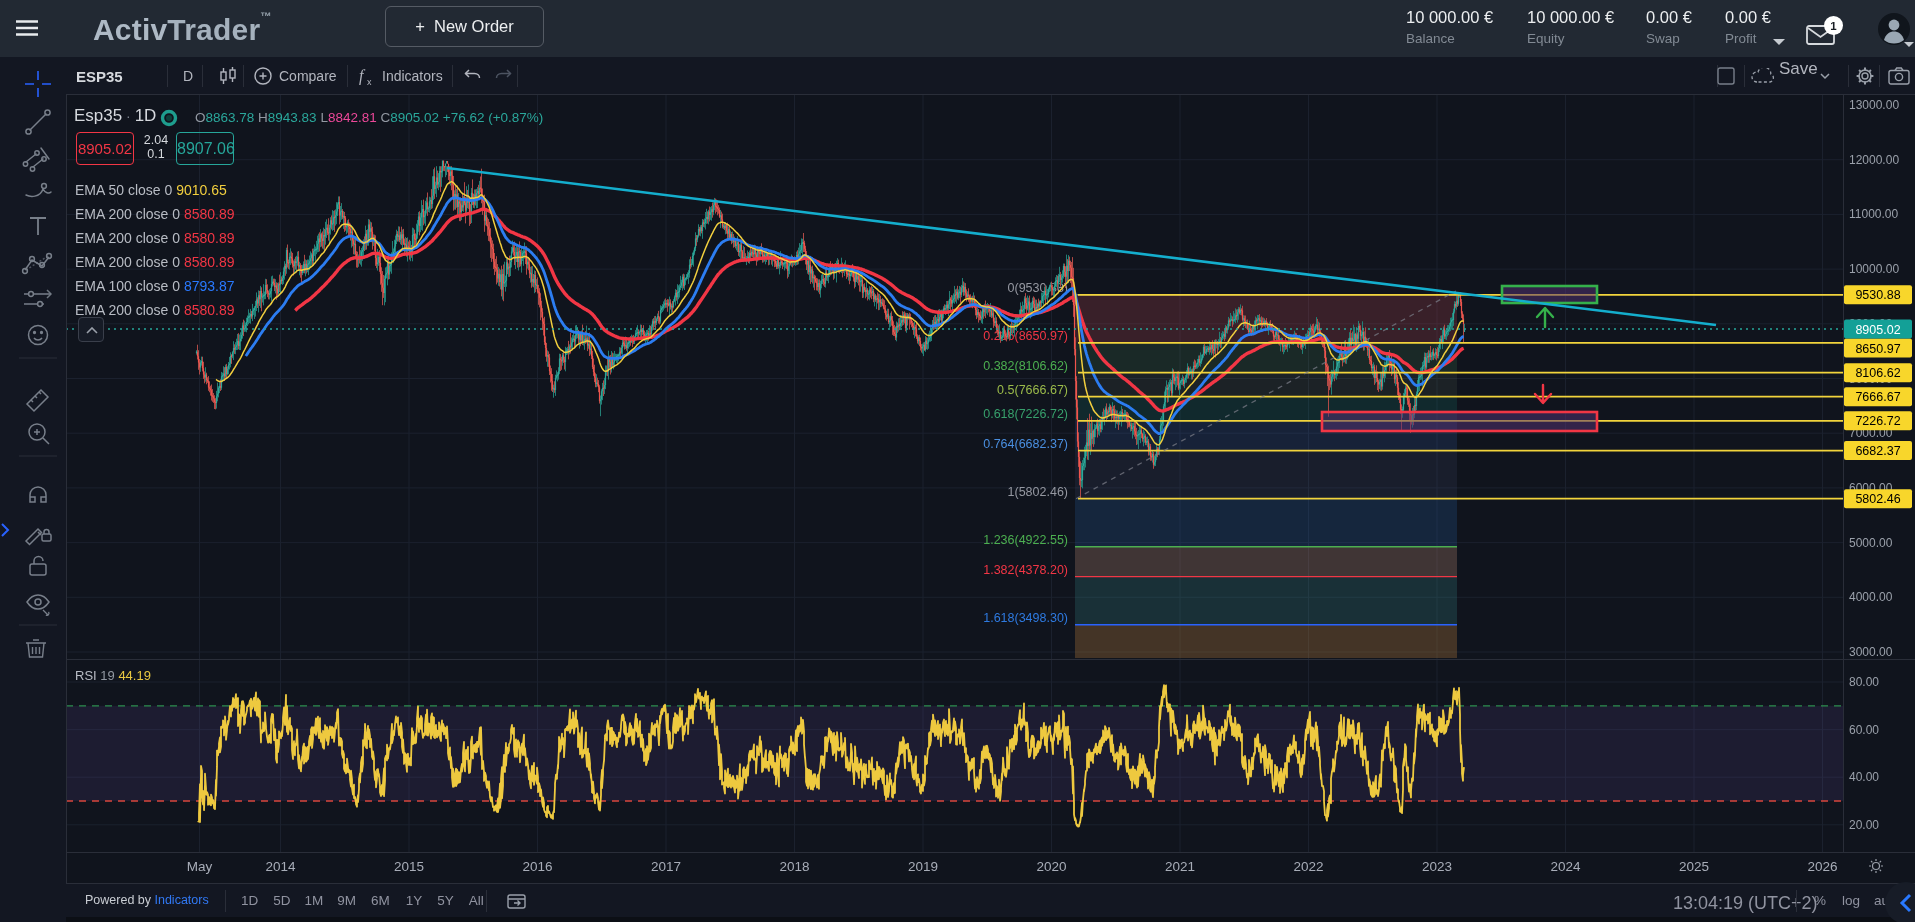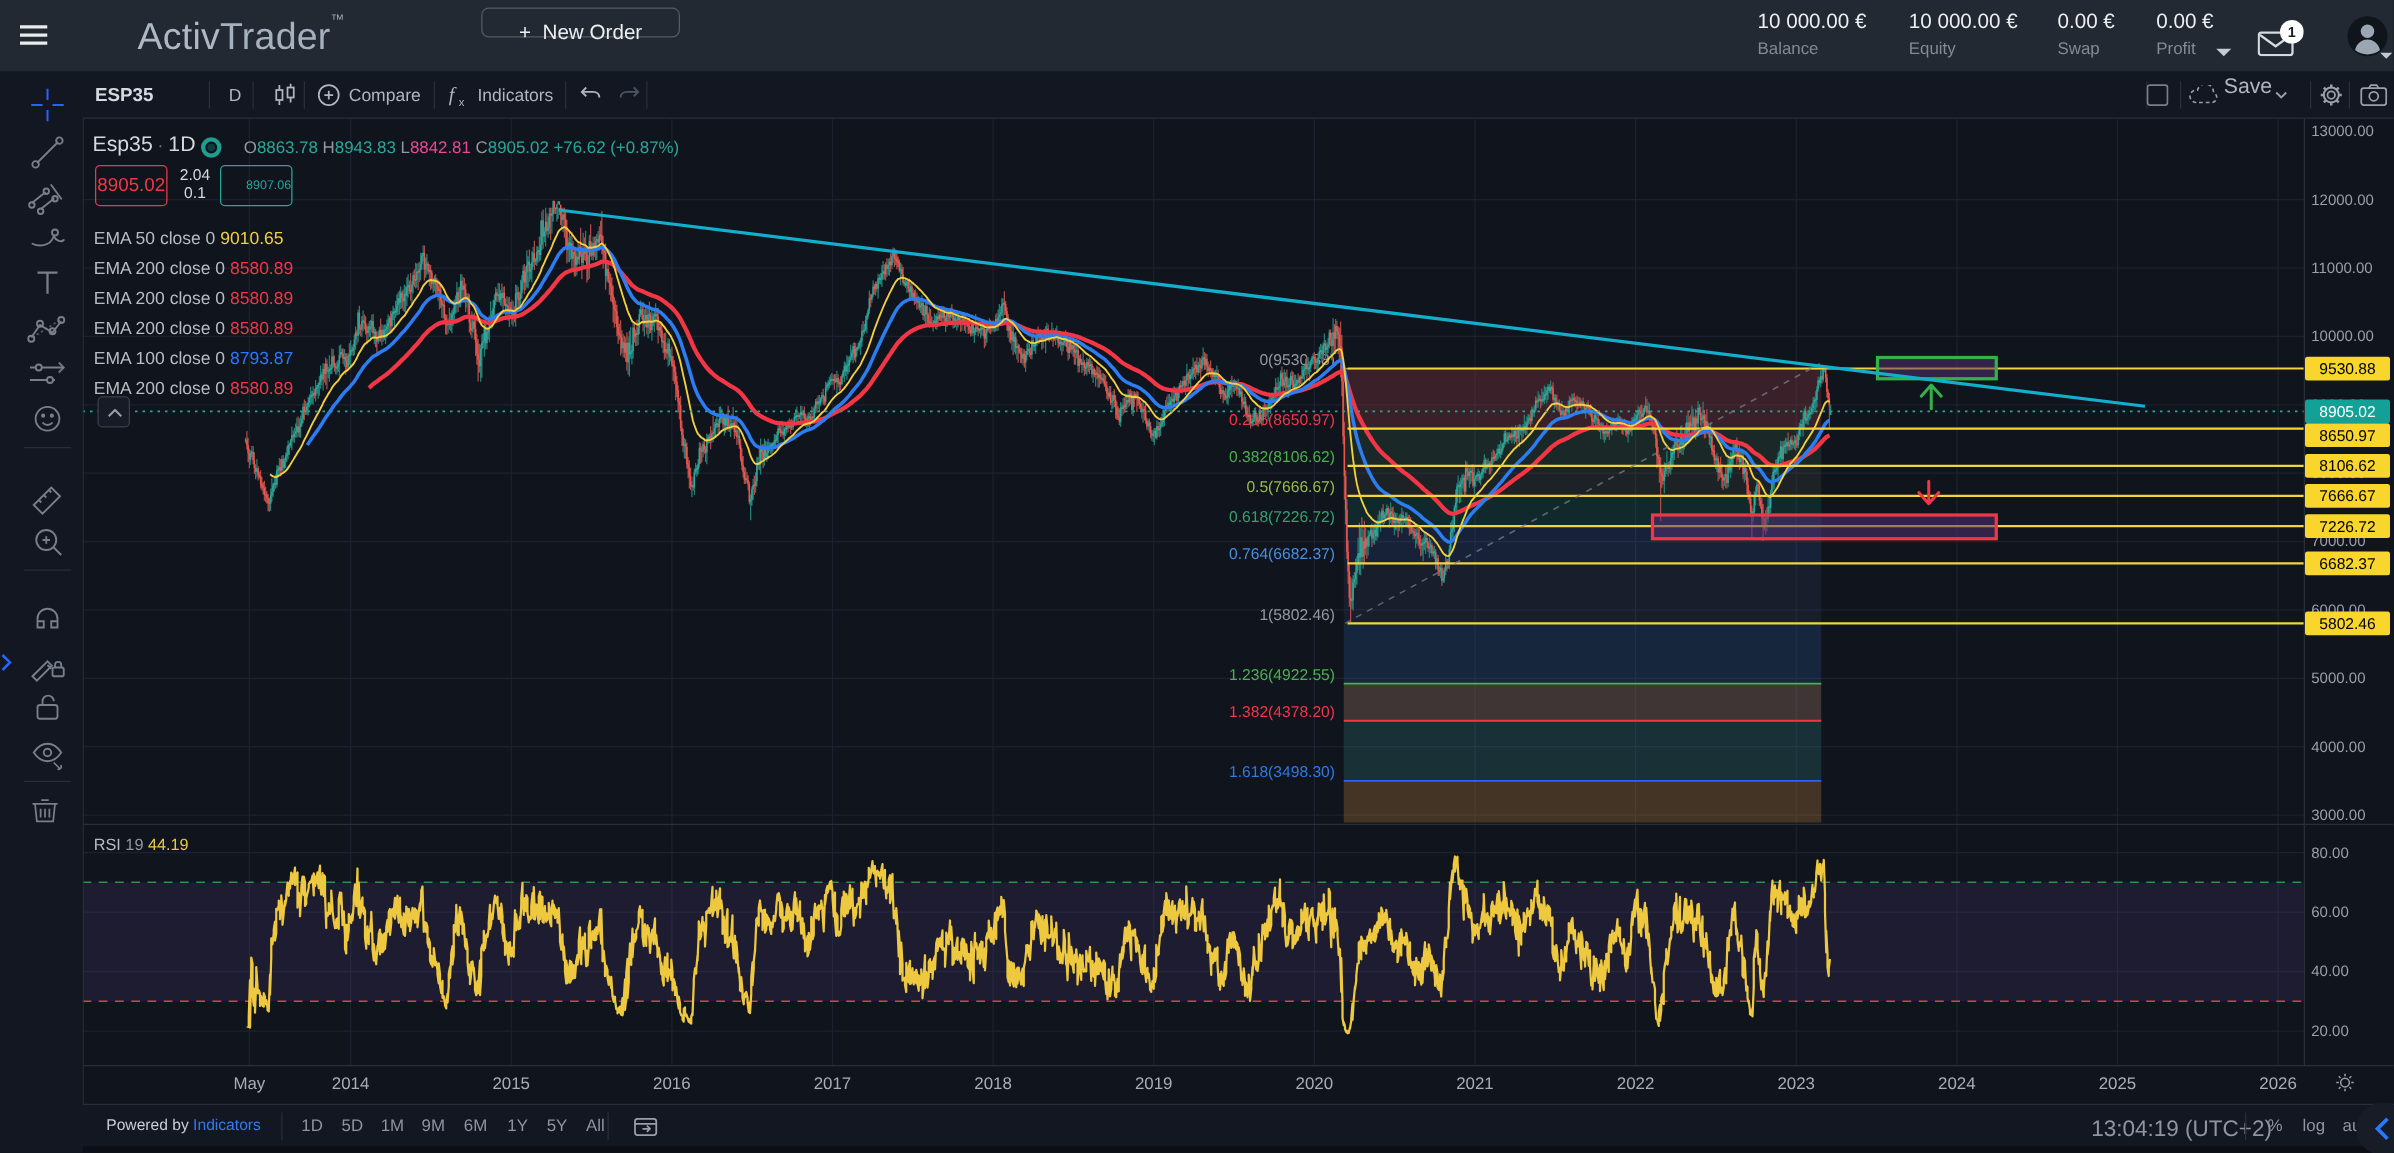--- a/index.html
+++ b/index.html
@@ -119,22 +119,22 @@
     <g stroke="#9aa0aa" stroke-width="1.2" fill="none">
       <circle cx="1876" cy="866" r="3.5"></circle>
       <path d="M1876 859v2M1876 871v2M1869 866h2M1881 866h2M1871 861l1.4 1.4M1879.6 869.6l1.4 1.4M1871 871l1.4-1.4M1879.6 862.4l1.4-1.4"></path>
     </g>
   </svg>
 
 <div id="topbar">
  <svg class="abs" style="left:16px;top:20px" width="22" height="16" viewBox="0 0 22 16">
   <path d="M0 1.5h22M0 8h22M0 14.5h22" stroke="#e8eaed" stroke-width="2.6"></path>
     </svg>
- <div class="abs" style="left:110px;top:10px;font-size:30px;font-weight:400;color:#aeb9c5;letter-spacing:0.2px">Activ<span style="color:#a5b1bd">Trader</span><span style="font-size:11px;vertical-align:20px;color:#9aa5b0">™</span></div>
- <div class="abs" style="left:385px;top:6px;width:159px;height:24px;border:1px solid #555b64;border-radius:6px;color:#eceef0;font-size:16.5px;line-height:39px;text-align:center">+&nbsp;&nbsp;New Order</div>
+ <div class="abs" style="left:93px;top:10px;font-size:30px;font-weight:700;color:#aeb9c5;letter-spacing:0.2px">Activ<span style="color:#a5b1bd">Trader</span><span style="font-size:11px;vertical-align:20px;color:#9aa5b0">™</span></div>
+ <div class="abs" style="left:385px;top:6px;width:159px;height:41px;border:1px solid #555b64;border-radius:6px;color:#eceef0;font-size:16.5px;line-height:39px;text-align:center">+&nbsp;&nbsp;New Order</div>
  <div class="abs" style="left:1406px;top:8px;font-size:16.5px;color:#eceef0">10 000.00 €</div>
  <div class="abs" style="left:1406px;top:31px;font-size:13.5px;color:#828a94">Balance</div>
  <div class="abs" style="left:1527px;top:8px;font-size:16.5px;color:#eceef0">10 000.00 €</div>
  <div class="abs" style="left:1527px;top:31px;font-size:13.5px;color:#828a94">Equity</div>
  <div class="abs" style="left:1646px;top:8px;font-size:16.5px;color:#eceef0">0.00 €</div>
  <div class="abs" style="left:1646px;top:31px;font-size:13.5px;color:#828a94">Swap</div>
  <div class="abs" style="left:1725px;top:8px;font-size:16.5px;color:#eceef0">0.00 €</div>
  <div class="abs" style="left:1725px;top:31px;font-size:13.5px;color:#828a94">Profit</div>
  <svg class="abs" style="left:1772px;top:38px" width="14" height="8" viewBox="0 0 14 8">
       <path d="M1 1l6 6 6-6z" fill="#c6cbd1"></path>
@@ -301,21 +301,21 @@
 </div>
 
 <div class="abs" style="z-index:3;left:74px;top:106px;font-size:17px;color:#d6d9de">Esp35<span style="color:#787f8a;font-size:14px"> · </span>1D</div>
 <svg class="abs" style="z-index:3;left:160px;top:109px" width="18" height="18" viewBox="0 0 18 18">
     <circle cx="9" cy="9" r="6.5" fill="none" stroke="#1e9e8e" stroke-width="3.4"></circle>
     <circle cx="9" cy="9" r="3" fill="#0c3f3a"></circle>
   </svg>
 <div class="abs" style="z-index:3;left:195px;top:110px;font-size:13.5px;color:#9298a2">O<span style="color:#2aa79b">8863.78 </span>H<span style="color:#2aa79b">8943.83 </span>L<span style="color:#ec4899">8842.81 </span>C<span style="color:#2aa79b">8905.02 </span><span style="color:#2aa79b">+76.62 (+0.87%)</span></div>
 <div class="abs" style="z-index:3;left:76px;top:132px;width:58px;height:33px;border:1px solid #f23645;border-radius:4px;color:#f23645;font-size:15px;text-align:center;line-height:31px">8905.02</div>
 <div class="abs" style="z-index:3;left:142px;top:133px;font-size:12.5px;color:#d6d9de;text-align:center;width:28px">2.04<br>0.1</div>
-<div class="abs" style="z-index:3;left:176px;top:132px;width:58px;height:33px;border:1px solid #26a69a;border-radius:4px;color:#26a69a;font-size:10px;text-align:right;line-height:31px">8907.06</div>
+<div class="abs" style="z-index:3;left:176px;top:132px;width:58px;height:33px;border:1px solid #26a69a;border-radius:4px;color:#26a69a;font-size:16px;text-align:center;line-height:31px">8907.06</div>
 <div class="abs" style="z-index:3;left:75px;top:178px;font-size:14px;color:#b8bcc4;line-height:24px">
  EMA 50 close 0 <span style="color:#f2cf3e;font-weight:normal">9010.65</span><br>
  EMA 200 close 0 <span style="color:#f23645">8580.89</span><br>
  EMA 200 close 0 <span style="color:#f23645">8580.89</span><br>
  EMA 200 close 0 <span style="color:#f23645">8580.89</span><br>
  EMA 100 close 0 <span style="color:#2979ff">8793.87</span><br>
  EMA 200 close 0 <span style="color:#f23645">8580.89</span></div>
 <div class="abs" style="z-index:3;left:78px;top:317px;width:26px;height:25px;border:1px solid #3a3f4b;border-radius:4px;background:#161b26">
  <svg style="position:absolute;left:7px;top:9px" width="12" height="7" viewBox="0 0 12 7">
       <path d="M1 6l5-5 5 5" stroke="#9aa0aa" stroke-width="1.6" fill="none"></path>

